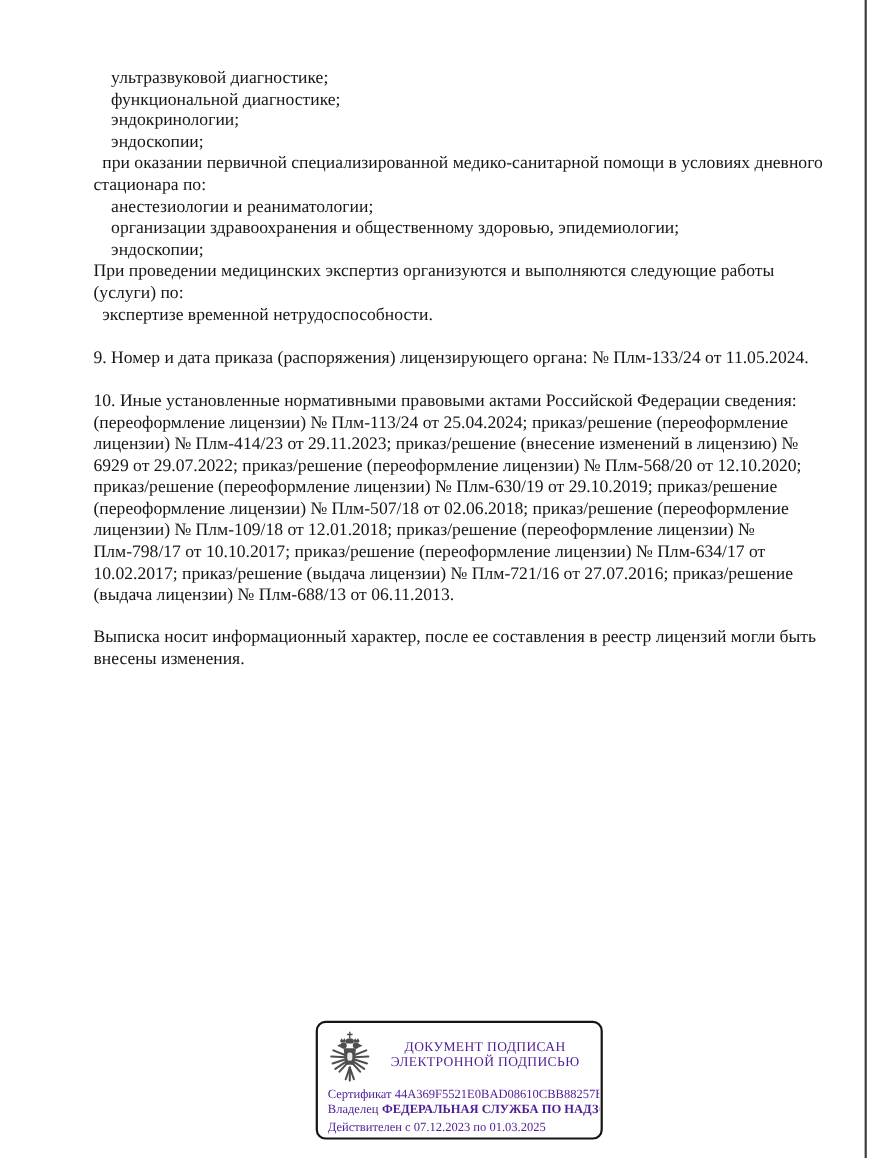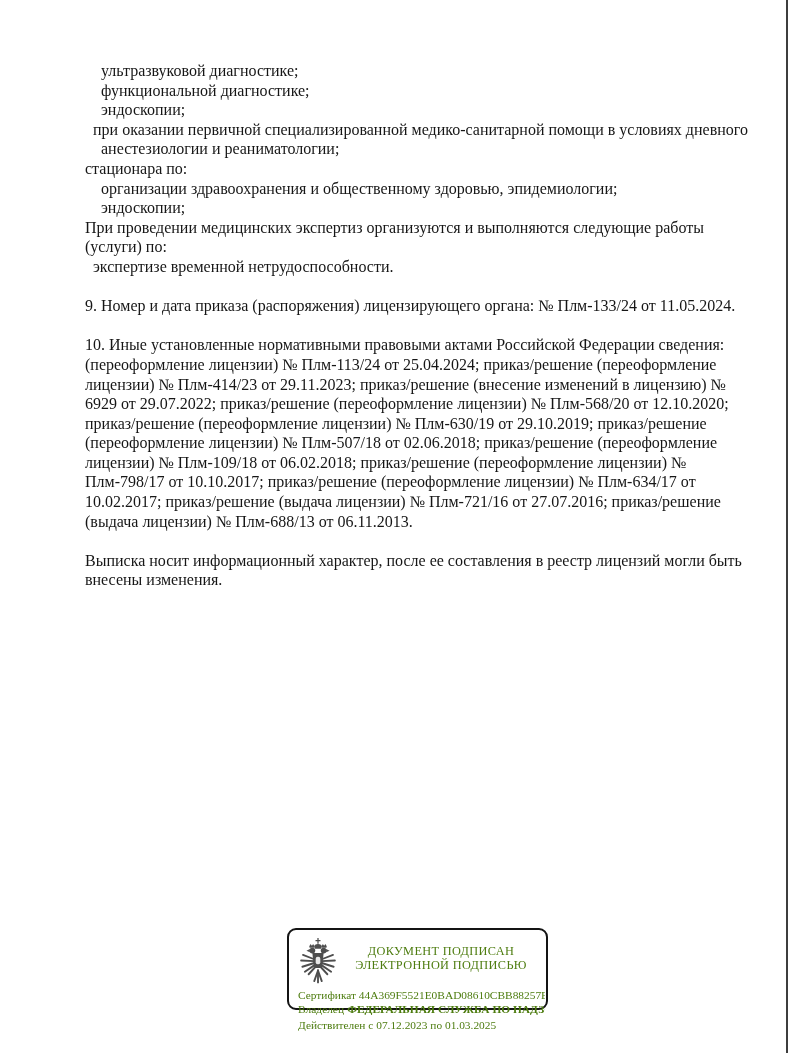--- a/index.html
+++ b/index.html
@@ -31,26 +31,26 @@
   .para { margin: 19.6px 0 0 0; }
   .para:first-child { margin-top: 0; }
   .tline { white-space: pre; }
 
   
   .stamp {
     position: absolute;
     left: 287px;
     top: 928px;
     width: 261px;
-    height: 82px;
+    height: 108px;
     border: 2.5px solid #141414;
     border-radius: 9px;
     box-sizing: border-box;
     background: #ffffff;
-    color: #4d7c0f;
+    color: #4c1d95;
   }
   .stamp-emblem {
     position: absolute;
     left: 9px;
     top: 7px;
     width: 40px;
     height: 52px;
   }
   .stamp-title {
     position: absolute;
@@ -79,41 +79,42 @@
 </style>
 </head>
 <body>
 
 <div class="page">
 
   <div class="content">
     <div class="para">
         <div class="tline">    ультразвуковой диагностике;</div>
         <div class="tline">    функциональной диагностике;</div>
+        <div class="tline">    эндокринологии;</div>
         <div class="tline">    эндоскопии;</div>
         <div class="tline">  при оказании первичной специализированной медико-санитарной помощи в условиях дневного</div>
+        <div class="tline">стационара по:</div>
         <div class="tline">    анестезиологии и реаниматологии;</div>
-        <div class="tline">стационара по:</div>
         <div class="tline">    организации здравоохранения и общественному здоровью, эпидемиологии;</div>
         <div class="tline">    эндоскопии;</div>
         <div class="tline">При проведении медицинских экспертиз организуются и выполняются следующие работы</div>
         <div class="tline">(услуги) по:</div>
         <div class="tline">  экспертизе временной нетрудоспособности.</div>
       </div>
     <div class="para">
         <div class="tline">9. Номер и дата приказа (распоряжения) лицензирующего органа: № Плм-133/24 от 11.05.2024.</div>
       </div>
     <div class="para">
         <div class="tline">10. Иные установленные нормативными правовыми актами Российской Федерации сведения:</div>
         <div class="tline">(переоформление лицензии) № Плм-113/24 от 25.04.2024; приказ/решение (переоформление</div>
         <div class="tline">лицензии) № Плм-414/23 от 29.11.2023; приказ/решение (внесение изменений в лицензию) №</div>
         <div class="tline">6929 от 29.07.2022; приказ/решение (переоформление лицензии) № Плм-568/20 от 12.10.2020;</div>
         <div class="tline">приказ/решение (переоформление лицензии) № Плм-630/19 от 29.10.2019; приказ/решение</div>
         <div class="tline">(переоформление лицензии) № Плм-507/18 от 02.06.2018; приказ/решение (переоформление</div>
-        <div class="tline">лицензии) № Плм-109/18 от 06.02.2018; приказ/решение (переоформление лицензии) №</div>
+        <div class="tline">лицензии) № Плм-109/18 от 12.01.2018; приказ/решение (переоформление лицензии) №</div>
         <div class="tline">Плм-798/17 от 10.10.2017; приказ/решение (переоформление лицензии) № Плм-634/17 от</div>
         <div class="tline">10.02.2017; приказ/решение (выдача лицензии) № Плм-721/16 от 27.07.2016; приказ/решение</div>
         <div class="tline">(выдача лицензии) № Плм-688/13 от 06.11.2013.</div>
       </div>
     <div class="para">
         <div class="tline">Выписка носит информационный характер, после ее составления в реестр лицензий могли быть</div>
         <div class="tline">внесены изменения.</div>
       </div>
   </div>
 

